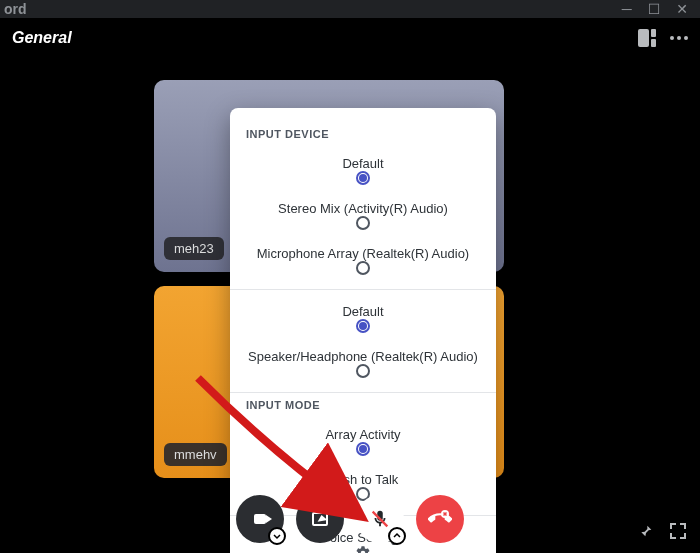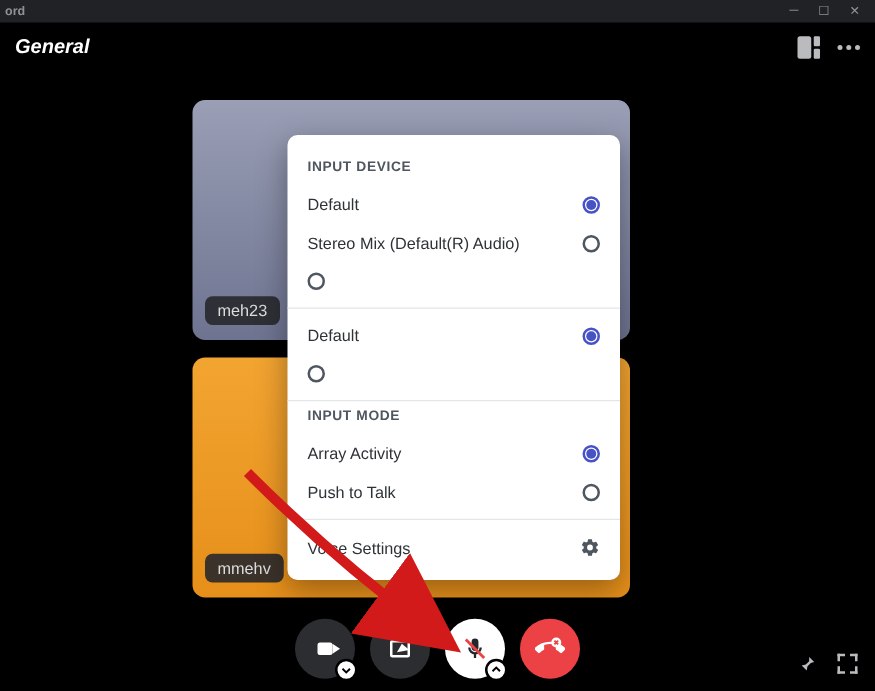--- a/index.html
+++ b/index.html
@@ -7,21 +7,21 @@
   body { background: #000; position: relative; }
 
   
   .titlebar {
     height: 18px;
     background: #202225;
     display: flex;
     align-items: center;
     padding: 0 4px;
     color: #8e9297;
-    font-size: 10px;
+    font-size: 14px;
   }
   .titlebar .app-name { font-weight: 600; }
   .titlebar .win-controls { margin-left: auto; display: flex; gap: 16px; padding-right: 8px; color: #8e9297; }
   .titlebar .win-controls span { cursor: pointer; }
 
   
   .header {
     height: 40px;
     display: flex;
     align-items: center;
@@ -93,20 +93,21 @@
     text-transform: uppercase;
   }
   .popup-row {
     display: flex;
     align-items: center;
     justify-content: space-between;
     padding: 8px 0;
     font-size: 13px;
     color: #2e3338;
     cursor: pointer;
+    flex-direction: column;
   }
   .popup-divider { height: 1px; background: #e3e5e8; margin: 6px 0; }
 
   .radio {
     width: 14px; height: 14px; border: 2px solid #4f5660; border-radius: 50%;
     display: flex; align-items: center; justify-content: center; flex: 0 0 auto;
   }
   .radio.selected { border-color: #4752c4; }
   .radio.selected::after { content: ""; width: 8px; height: 8px; background: #4752c4; border-radius: 50%; }
 
@@ -209,36 +210,38 @@
 
   <div class="popup">
 
     <div class="popup-section">
       <div class="popup-header">INPUT DEVICE</div>
       <div class="popup-row">
         <span>Default</span>
         <span class="radio selected"></span>
       </div>
       <div class="popup-row">
-        <span>Stereo Mix (Default(R) Audio)</span>
+        <span>Stereo Mix (Activity(R) Audio)</span>
         <span class="radio"></span>
       </div>
       <div class="popup-row">
+        <span>Microphone Array (Realtek(R) Audio)</span>
         <span class="radio"></span>
       </div>
     </div>
 
     <div class="popup-divider"></div>
 
     <div class="popup-section">
       <div class="popup-row">
         <span>Default</span>
         <span class="radio selected"></span>
       </div>
       <div class="popup-row">
+        <span>Speaker/Headphone (Realtek(R) Audio)</span>
         <span class="radio"></span>
       </div>
     </div>
 
     <div class="popup-divider"></div>
 
     <div class="popup-section">
       <div class="popup-header">INPUT MODE</div>
       <div class="popup-row">
         <span>Array Activity</span>

